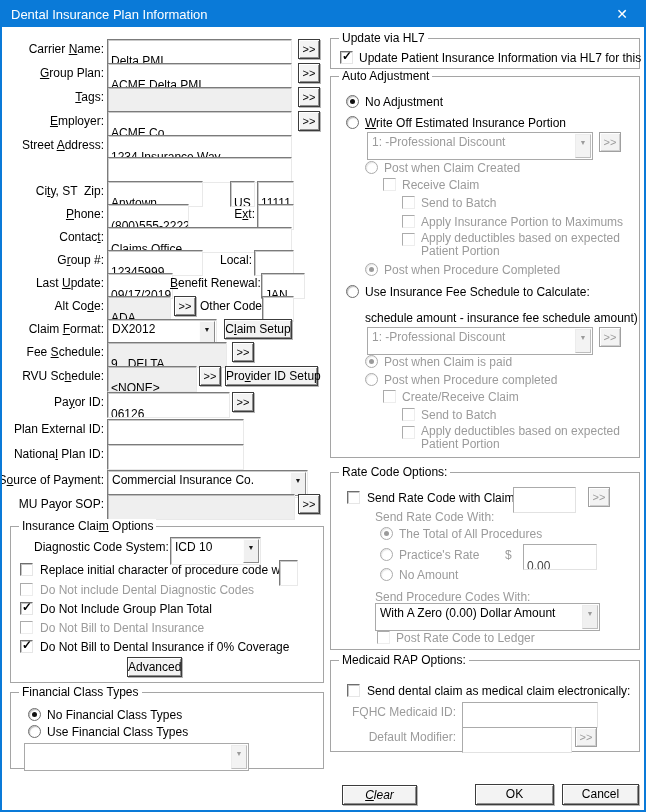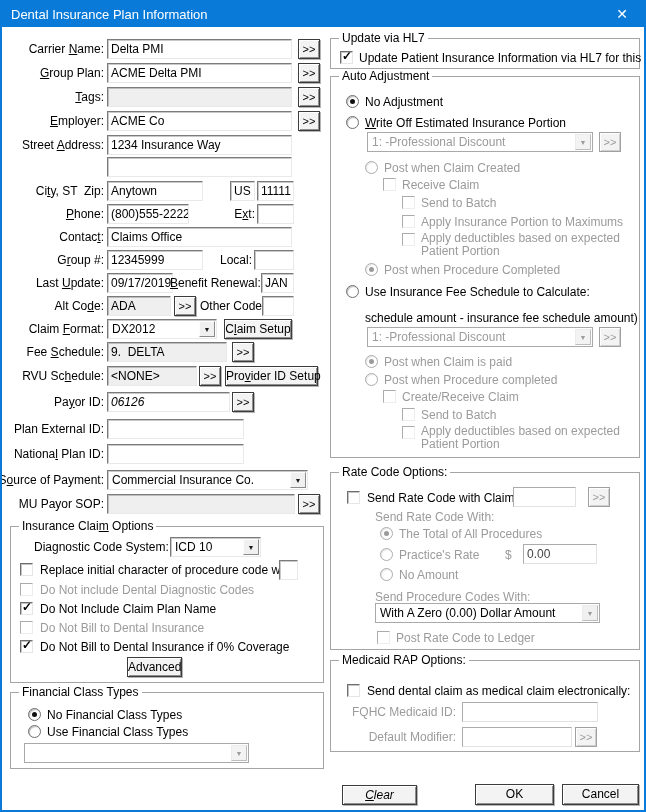--- a/index.html
+++ b/index.html
@@ -8,29 +8,29 @@
   .titlebar{position:absolute;left:0;top:0;right:0;height:25px;background:#0a7ad8;color:#fff;}
   .title-text{position:absolute;left:9px;top:0;height:25px;line-height:25px;font-size:13px;white-space:pre;}
   .close-btn{position:absolute;right:0;top:0;width:44px;height:25px;text-align:center;line-height:25px;font-size:14px;color:#fff;}
   .lbl{position:absolute;height:20px;line-height:20px;white-space:pre;}
   .r{text-align:right;}
   .dis{color:#9b9b9b;}
   .ml{line-height:13px;white-space:normal;height:auto;}
   u{text-decoration:underline;}
   .tb{position:absolute;height:20px;box-sizing:border-box;background:#fff;border:1px solid;
      border-color:#7b7b7b #e9e9e9 #e9e9e9 #7b7b7b;box-shadow:inset 1px 1px 0 rgba(60,60,60,.28);
-     line-height:18px;padding:0 3px;white-space:pre;overflow:hidden;}
+     line-height:18px;padding:12px 3px;white-space:pre;overflow:hidden;}
   .tb.ro{background:#efefef;}
   .tb.disf{border-color:#ababab #e2e2e2 #e2e2e2 #ababab;box-shadow:none;color:#9b9b9b;}
   .btn{position:absolute;height:20px;box-sizing:border-box;background:#f3f3f3;border:1px solid #3c3c3c;
      box-shadow:inset 1px 1px 0 #ffffff,inset -1px -1px 0 #8f8f8f,1px 1px 0 #b5b5b5;
      text-align:center;line-height:18px;white-space:pre;}
   .btn.mb{width:22px;font-size:11px;}
   .btn.disb{color:#9b9b9b;border-color:#a0a0a0;box-shadow:inset 1px 1px 0 #fff,inset -1px -1px 0 #cfcfcf;}
-  .combo{position:absolute;height:20px;box-sizing:border-box;background:#fff;border:1px solid;
+  .combo{position:absolute;height:28px;box-sizing:border-box;background:#fff;border:1px solid;
      border-color:#7b7b7b #e9e9e9 #e9e9e9 #7b7b7b;box-shadow:inset 1px 1px 0 rgba(60,60,60,.28);}
   .combo .ct{position:absolute;left:4px;right:20px;top:0;height:18px;line-height:18px;white-space:pre;overflow:hidden;}
   .combo .ca{position:absolute;top:1px;right:1px;width:16px;bottom:1px;background:#f0f0f0;box-sizing:border-box;
      border:1px solid;border-color:#fdfdfd #8a8a8a #8a8a8a #fdfdfd;text-align:center;font-size:7px;line-height:15px;color:#1a1a1a;}
   .combo.disc{border-color:#a9a9a9;box-shadow:none;color:#9b9b9b;}
   .combo.disc .ca{color:#9b9b9b;border-color:#ececec #bdbdbd #bdbdbd #ececec;background:#f3f3f3;}
   .cb{position:absolute;width:13px;height:13px;box-sizing:border-box;background:#fff;border:1px solid;
      border-color:#6e6e6e #e6e6e6 #e6e6e6 #6e6e6e;box-shadow:inset 1px 1px 0 rgba(60,60,60,.3);}
   .cb .ck{display:none;position:absolute;left:1px;top:-2px;font-size:12px;font-weight:bold;line-height:13px;color:#000;}
   .cb.checked .ck{display:block;}
@@ -87,21 +87,21 @@
   <div class="tb" style="left:105px;top:225px;width:185px;">Claims Office</div>
 
   <div class="lbl r" style="left:-8px;top:248px;width:110px;">G<u>r</u>oup #:</div>
   <div class="tb" style="left:105px;top:248px;width:96px;">12345999</div>
   <div class="lbl r" style="left:203px;top:248px;width:47px;">Local:</div>
   <div class="tb" style="left:252px;top:248px;width:40px;"></div>
 
   <div class="lbl r" style="left:-8px;top:271px;width:110px;">Last <u>U</u>pdate:</div>
   <div class="tb" style="left:105px;top:271px;width:66px;">09/17/2019</div>
   <div class="lbl r" style="left:168px;top:271px;width:88px;"><u>B</u>enefit Renewal:</div>
-  <div class="tb" style="left:259px;top:271px;width:33px;">JAN</div>
+  <div class="tb" style="left:259px;top:271px;width:44px;">JAN</div>
 
   <div class="lbl r" style="left:-8px;top:294px;width:110px;">Alt Co<u>d</u>e:</div>
   <div class="tb ro" style="left:105px;top:294px;width:64px;">ADA</div>
   <div class="btn mb" style="left:172px;top:294px;">&gt;&gt;</div>
   <div class="lbl r" style="left:198px;top:294px;width:59px;">Other Code:</div>
   <div class="tb" style="left:260px;top:294px;width:32px;"></div>
 
   <div class="lbl r" style="left:-8px;top:317px;width:110px;">Claim <u>F</u>ormat:</div>
   <div class="combo" style="left:105px;top:317px;width:110px;">
     <span class="ct">DX2012</span>
@@ -112,21 +112,21 @@
   <div class="lbl r" style="left:-8px;top:340px;width:110px;">Fee <u>S</u>chedule:</div>
   <div class="tb ro" style="left:105px;top:340px;width:120px;">9.  DELTA</div>
   <div class="btn mb" style="left:230px;top:340px;">&gt;&gt;</div>
 
   <div class="lbl r" style="left:-8px;top:364px;width:110px;">RVU Sc<u>h</u>edule:</div>
   <div class="tb ro" style="left:105px;top:364px;width:90px;">&lt;NONE&gt;</div>
   <div class="btn mb" style="left:197px;top:364px;">&gt;&gt;</div>
   <div class="btn" style="left:223px;top:364px;width:93px;">Pro<u>v</u>ider ID Setup</div>
 
   <div class="lbl r" style="left:-8px;top:390px;width:110px;">Pa<u>y</u>or ID:</div>
-  <div class="tb" style="left:105px;top:390px;width:123px;font-style:italic;">06126</div>
+  <div class="tb" style="left:105px;top:390px;width:123px;">06126</div>
   <div class="btn mb" style="left:230px;top:390px;">&gt;&gt;</div>
 
   <div class="lbl r" style="left:-8px;top:417px;width:110px;">Plan External ID:</div>
   <div class="tb" style="left:105px;top:417px;width:137px;"></div>
 
   <div class="lbl r" style="left:-8px;top:442px;width:110px;">Nationa<u>l</u> Plan ID:</div>
   <div class="tb" style="left:105px;top:442px;width:137px;"></div>
 
   <div class="lbl r" style="left:-8px;top:468px;width:110px;">S<u>o</u>urce of Payment:</div>
   <div class="combo" style="left:105px;top:468px;width:201px;">
@@ -147,21 +147,21 @@
     <span class="ca">▼</span>
   </div>
   <div class="cb" style="left:18px;top:561px;"></div>
   <div class="lbl" style="left:38px;top:558px;">Replace initial character of procedure code with:</div>
   <div class="tb" style="left:277px;top:558px;width:19px;"></div>
   <div class="cb disk" style="left:18px;top:581px;"></div>
   <div class="lbl dis" style="left:38px;top:578px;">Do Not include Dental Diagnostic Codes</div>
   <div class="cb checked" style="left:18px;top:600px;">
       <span class="ck">✓</span>
     </div>
-  <div class="lbl" style="left:38px;top:597px;">Do Not Include Claim Plan Name</div>
+  <div class="lbl" style="left:38px;top:597px;">Do Not Include Group Plan Total</div>
   <div class="cb disk" style="left:18px;top:619px;"></div>
   <div class="lbl dis" style="left:38px;top:616px;">Do Not Bill to Dental Insurance</div>
   <div class="cb checked" style="left:18px;top:638px;">
       <span class="ck">✓</span>
     </div>
   <div class="lbl" style="left:38px;top:635px;">Do Not Bill to Dental Insurance if 0% Coverage</div>
   <div class="btn" style="left:125px;top:655px;width:55px;">Advanced</div>
 
   <div class="grp" style="left:8px;top:690px;width:314px;height:77px;">
     <div class="gt">Financial Class Types</div>

